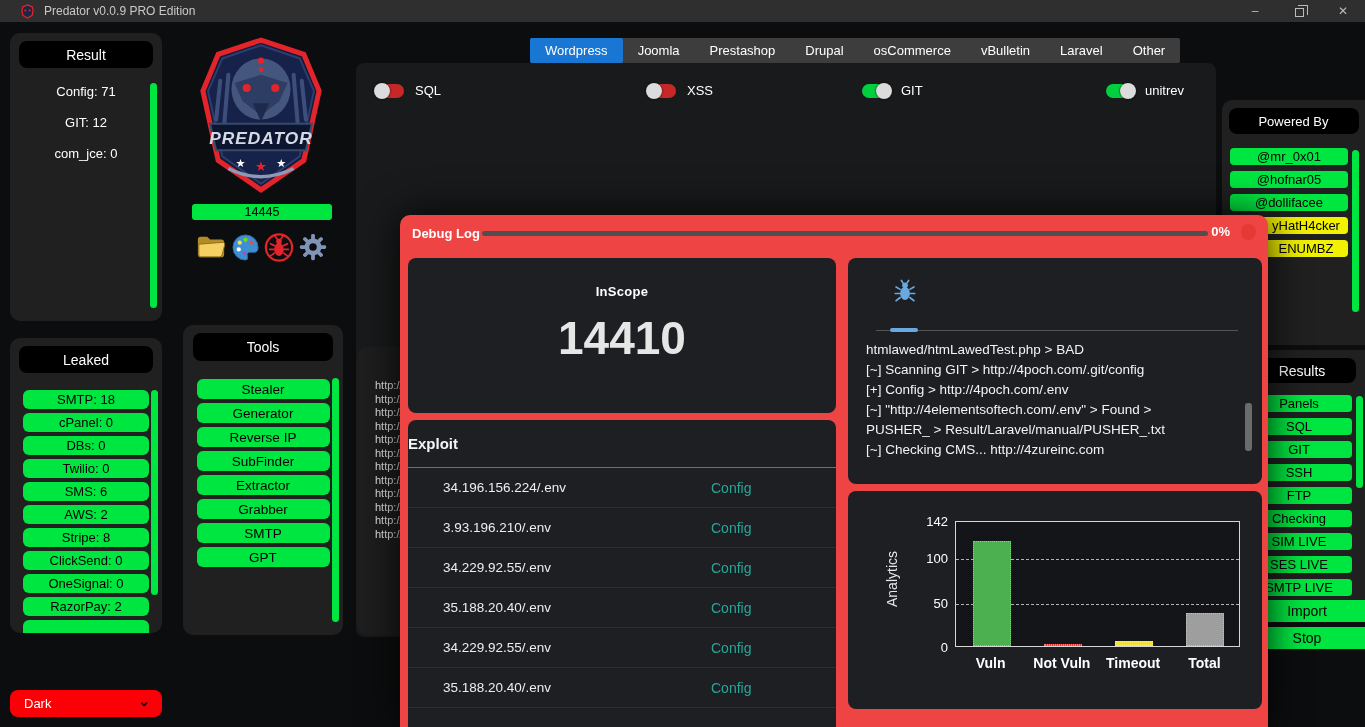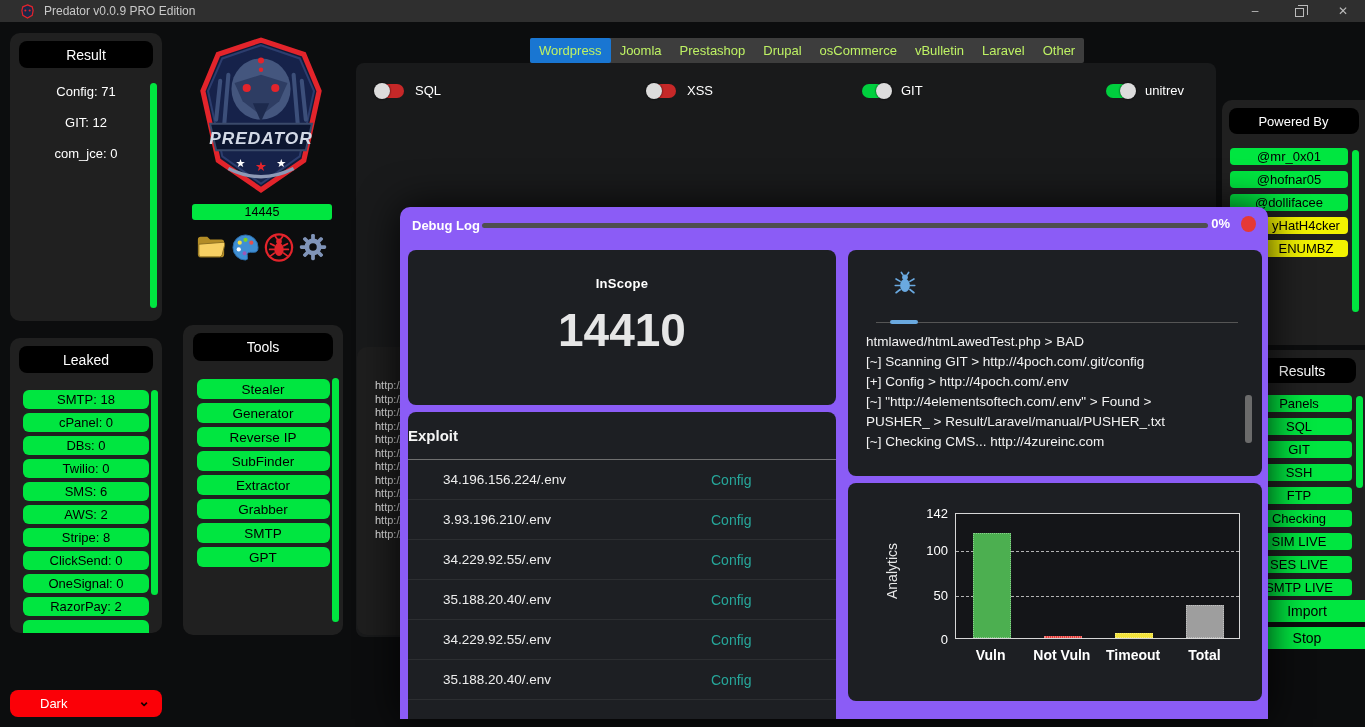--- a/index.html
+++ b/index.html
@@ -28,40 +28,40 @@
   
   #result-panel{left:10px;top:33px;width:152px;height:288px}
   #result-panel .panel-header{width:134px;height:27px}
   .stat-line{text-align:center;font-size:13px;color:#fff;margin-top:16px}
   #leaked-panel{left:10px;top:338px;width:152px;height:295px;overflow:hidden}
   #leaked-panel .panel-header{width:134px;height:27px}
   #leaked-items{margin-top:17px}
   #leaked-items .gbtn{width:126px;height:19px;margin:0 auto 4px;font-size:13px;line-height:18px}
 
   #theme-select{position:absolute;left:10px;top:690px;width:152px;height:27px;background:#fb0007;border-radius:8px;
-    display:flex;align-items:center;color:#fff;font-size:13px;padding-left:30px;z-index:5;cursor:pointer}
+    display:flex;align-items:center;color:#fff;font-size:13px;padding-left:14px;z-index:5;cursor:pointer}
   #theme-select .chev{position:absolute;right:12px;top:3px;color:#120000;font-size:14px;font-weight:bold}
 
   
   #logo-wrap{position:absolute;left:188px;top:36px;width:146px;height:158px;z-index:5}
   #count-btn{position:absolute;left:192px;top:204px;width:140px;height:16px;background:#00e640;border:none;
     border-radius:3px;font-size:12.5px;color:#000;z-index:5;font-family:inherit;cursor:pointer}
   #icon-row{position:absolute;left:196px;top:231px;width:132px;display:flex;justify-content:space-between;z-index:5}
   .tool-icon{width:30px;height:32px;display:flex;align-items:center;justify-content:center;cursor:pointer}
 
   #tools-panel{left:183px;top:325px;width:160px;height:310px}
   #tools-panel .panel-header{width:140px;height:28px}
   #tools-items{margin-top:18px}
   #tools-items .gbtn{width:133px;height:20px;margin:0 auto 4px;font-size:13.5px;line-height:19px}
 
   
   #center-bg{position:absolute;left:356px;top:63px;width:860px;height:574px;background:#191a1b;border-radius:8px;z-index:2}
   #tab-bar{position:absolute;left:530px;top:38px;height:25px;background:#3d3d3d;border-radius:2px;
     display:flex;align-items:stretch;z-index:5}
-  .tab{display:flex;align-items:center;padding:0 9px;font-size:13px;color:#bef264;cursor:pointer}
+  .tab{display:flex;align-items:center;padding:0 15px;font-size:13px;color:#ffffff;cursor:pointer}
   .tab.active{background:#1976d2;border-radius:2px}
 
   .toggle-group{position:absolute;top:83px;display:flex;align-items:center;gap:11px;z-index:5}
   .toggle-group:nth-of-type(1){left:376px}.toggle-group:nth-of-type(2){left:648px}
   .toggle-group:nth-of-type(3){left:862px}.toggle-group:nth-of-type(4){left:1106px}
   .track{width:28px;height:14px;border-radius:8px;position:relative;cursor:pointer}
   .track.off{background:#c62828}.track.on{background:#00cf3e}
   .knob{position:absolute;top:-1px;width:16px;height:16px;border-radius:50%;background:#dcdcdc;box-shadow:0 0 2px #000}
   .track.off .knob{left:-2px}.track.on .knob{right:-2px}
   .toggle-label{font-size:13px;color:#fff}
@@ -81,21 +81,21 @@
   #results-panel{left:1240px;top:350px;width:125px;height:252px;border-radius:10px 0 0 10px}
   #results-panel .panel-header{width:108px;height:25px;margin-left:8px}
   #results-items{margin-top:12px}
   #results-items .gbtn{width:106px;height:17px;margin:0 0 6px 6px;font-size:13px;line-height:16px;border-radius:4px}
   #results-scroll{left:1356px;top:396px;height:92px}
   .action-btn{position:absolute;left:1246px;width:122px;height:22px;background:#00e640;color:#000;border:none;
     border-radius:6px 0 0 6px;font-size:14px;font-family:inherit;z-index:5;cursor:pointer}
   #import-btn{top:600px}#stop-btn{top:627px}
 
   
-  #modal{position:absolute;left:400px;top:207px;width:868px;height:512px;background:#8b5cf6;
+  #modal{position:absolute;left:400px;top:215px;width:868px;height:512px;background:#ef4444;
     border-radius:10px 10px 0 0;box-shadow:0 0 40px rgba(0,0,0,.85);z-index:50}
   #modal-header{position:relative;height:36px;display:flex;align-items:center}
   #modal-title{font-size:13px;font-weight:bold;color:#fff;margin-left:12px}
   #progress-track{position:absolute;left:82px;right:60px;top:16px;height:5px;background:#4f4f4f;border-radius:3px}
   #progress-pct{position:absolute;right:38px;top:9px;font-size:13px;font-weight:bold;color:#fff}
   #status-dot{position:absolute;right:12px;top:9px;width:15px;height:16px;border-radius:50%;background:#e53935}
 
   .card{position:absolute;background:#1d1f23;border-radius:8px}
   #inscope-card{left:8px;top:43px;width:428px;height:155px}
   #inscope-label{text-align:center;font-size:13px;font-weight:bold;color:#fff;padding-top:26px;letter-spacing:.3px}

